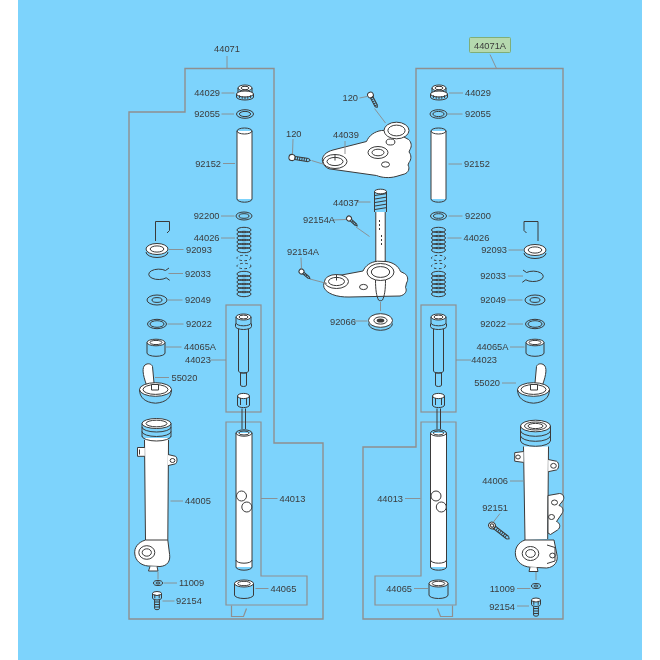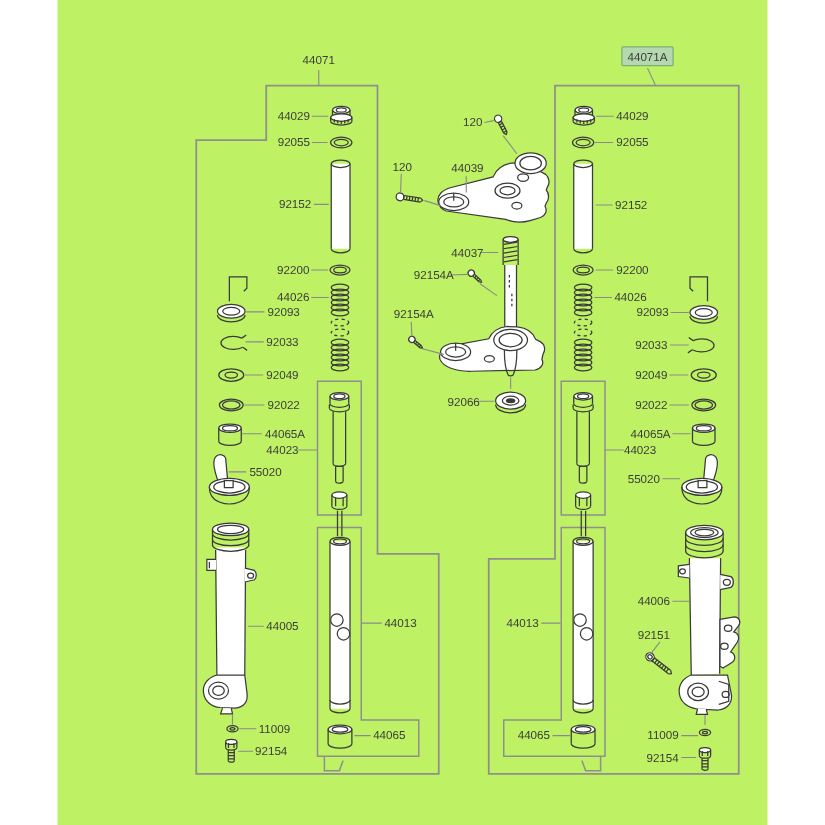--- a/index.html
+++ b/index.html
@@ -1,16 +1,16 @@
 <!DOCTYPE html>
 <html><head>
 <meta charset="utf-8">
 <style>
   html,body{margin:0;padding:0;background:#ffffff;}
-  .stage{width:568px;height:660px;margin:0 auto;background:#bef264;position:relative;}
+  .stage{width:624px;height:660px;margin:0 auto;background:#7dd3fc;position:relative;}
   svg{display:block;}
   .lbl{font-family:"Liberation Sans",sans-serif;font-size:9.3px;fill:#3b3b3b;}
   .box{fill:none;stroke:#8f8f8f;stroke-width:1.4;}
   .ibox{fill:none;stroke:#8f8f8f;stroke-width:1.2;}
   .ldr{stroke:#8a8a8a;stroke-width:0.9;fill:none;}
   .p{stroke:#3a3a3a;fill:none;stroke-width:1;}
   .pw{stroke:#3a3a3a;fill:#ffffff;stroke-width:1;}
   .hl-rect{stroke:#7fae78;stroke-width:1;}
 </style>
 </head>

